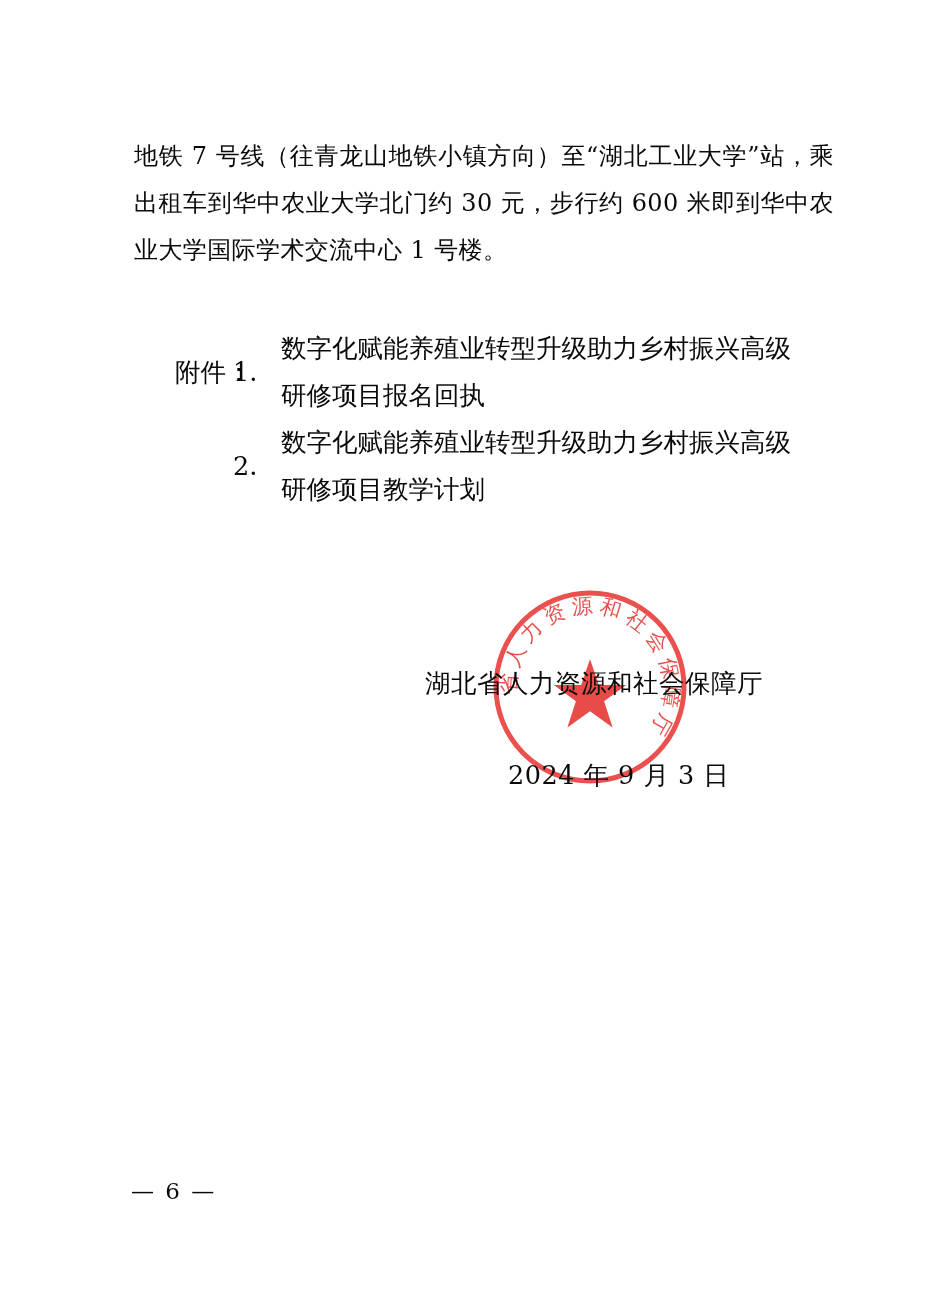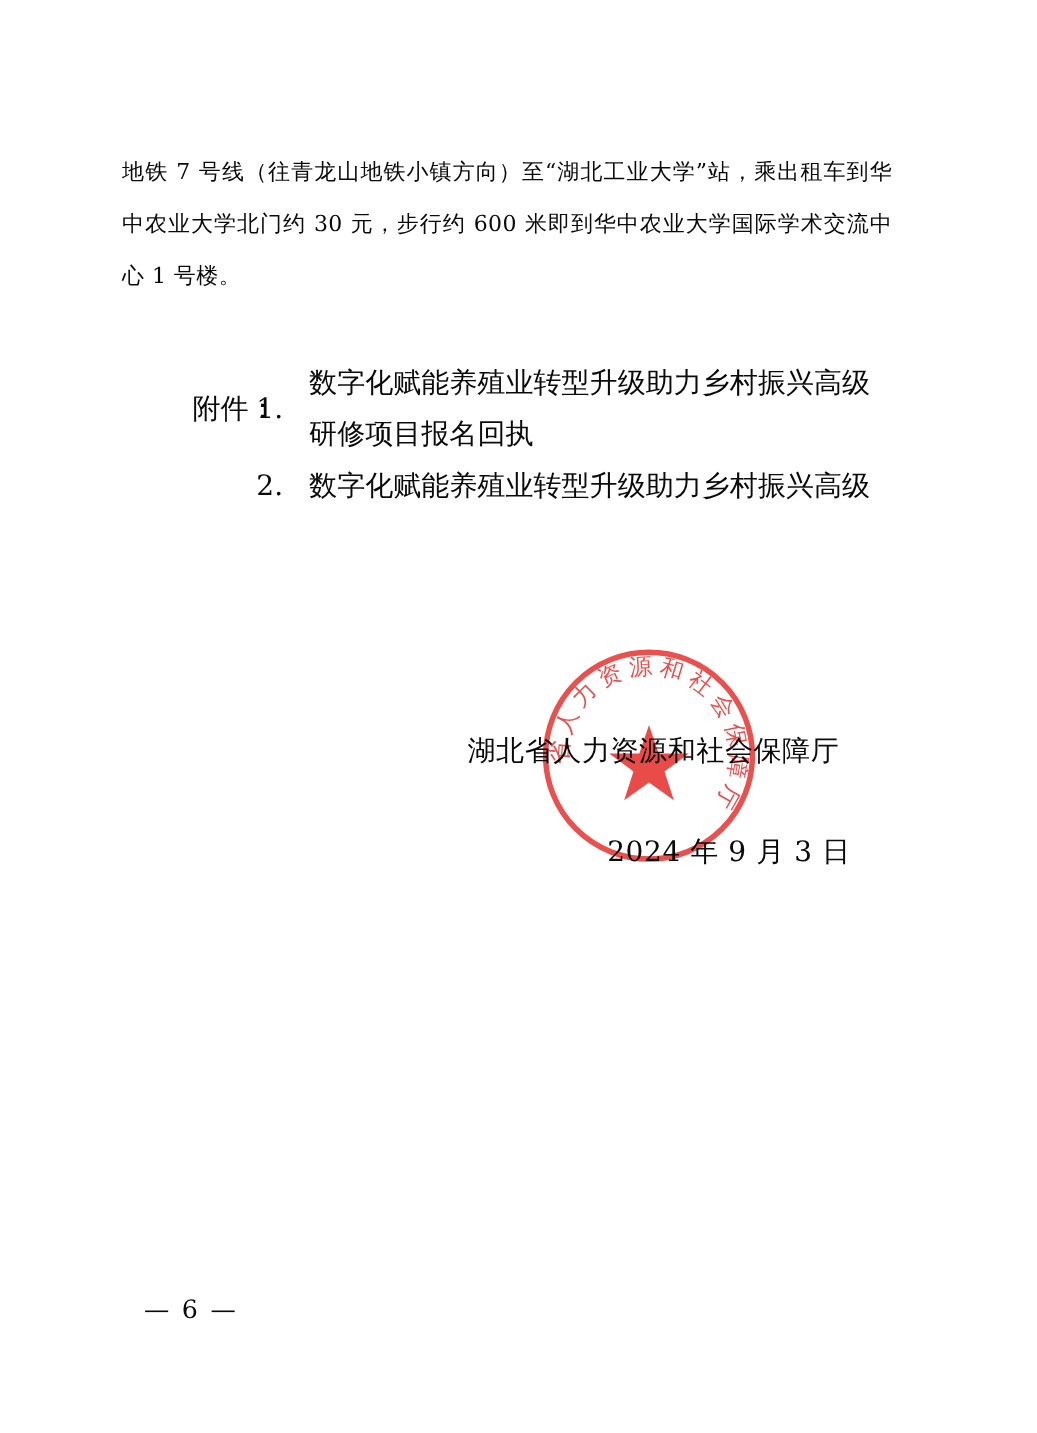--- a/index.html
+++ b/index.html
@@ -16,24 +16,24 @@
     overflow: hidden;
   }
   .page {
     position: absolute;
     inset: 0;
     width: 943px;
     height: 1303px;
   }
   .body-text {
     position: absolute;
-    left: 111px;
+    left: 134px;
     top: 133px;
     width: 700px;
-    font-size: 20px;
+    font-size: 24px;
     line-height: 47px;
     letter-spacing: 0.4px;
     text-align: justify;
     text-justify: inter-ideograph;
   }
   .body-text p {
     margin: 0;
     text-indent: 0;
   }
   .attach-block {
@@ -79,21 +79,20 @@
   }
   .date-line {
     position: absolute;
     left: 508px;
     top: 752px;
     font-size: 25.5px;
     line-height: 47px;
     letter-spacing: 0.5px;
     white-space: nowrap;
     z-index: 3;
-    margin-left: 44px;
   }
   .seal {
     position: absolute;
     left: 490px;
     top: 587px;
     width: 200px;
     height: 200px;
     z-index: 2;
     pointer-events: none;
   }
@@ -124,20 +123,21 @@
         <span>数字化赋能养殖业转型升级助力乡村振兴高级</span>
         <span class="l2">研修项目报名回执</span>
       </span>
     </div>
 
     <div class="attach-row">
       <span class="attach-label"></span>
       <span class="attach-num">2.</span>
       <span class="attach-text">
         <span>数字化赋能养殖业转型升级助力乡村振兴高级</span>
+        <span class="l2">研修项目教学计划</span>
       </span>
     </div>
 
   </div>
 
   <div class="seal">
     <svg viewBox="0 0 200 200" width="200" height="200">
       <defs>
         <path id="sealArc" d="M 100,100 m -74,0 a 74,74 0 1,1 148,0 a 74,74 0 1,1 -148,0"></path>
       </defs>

